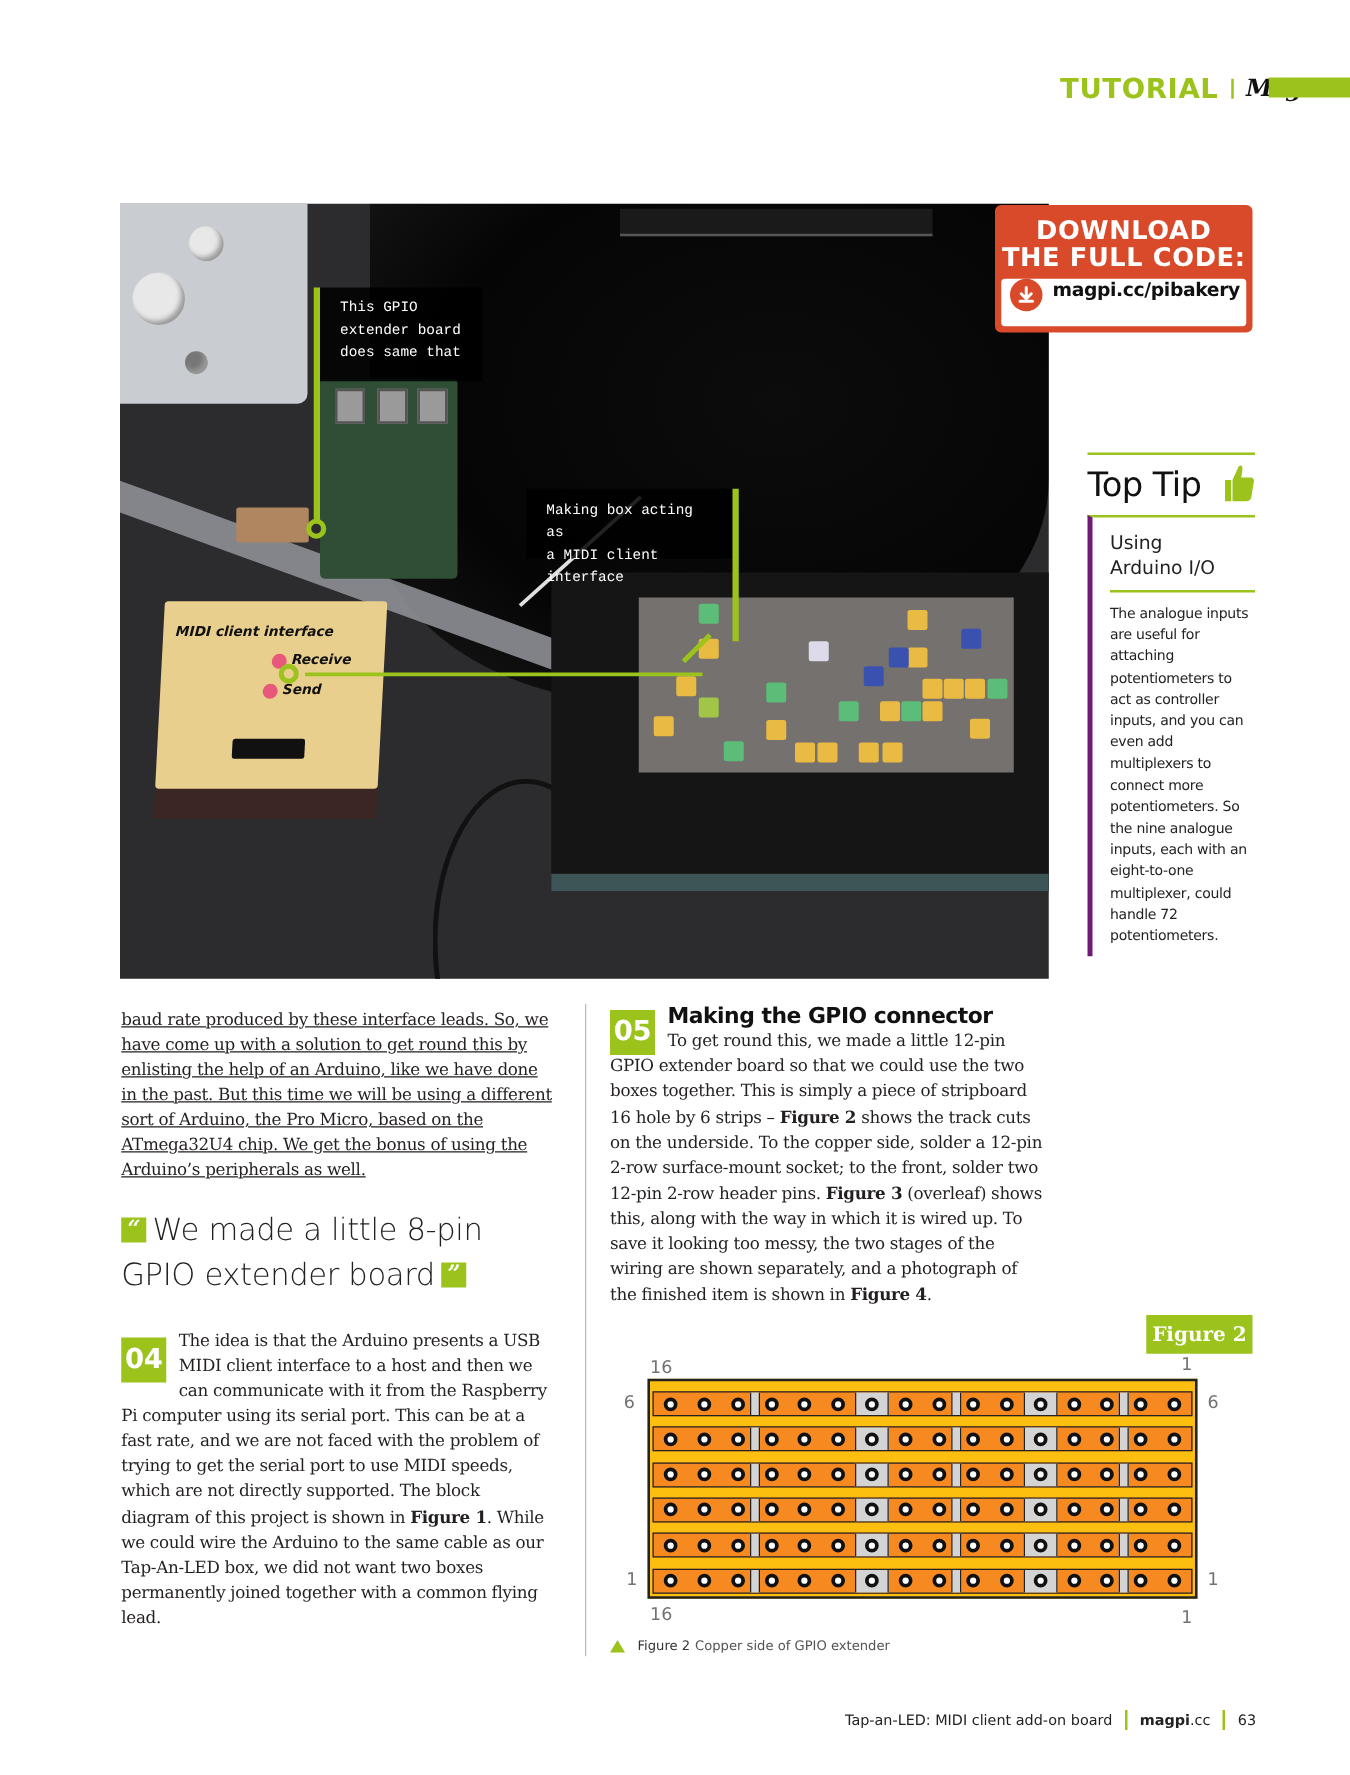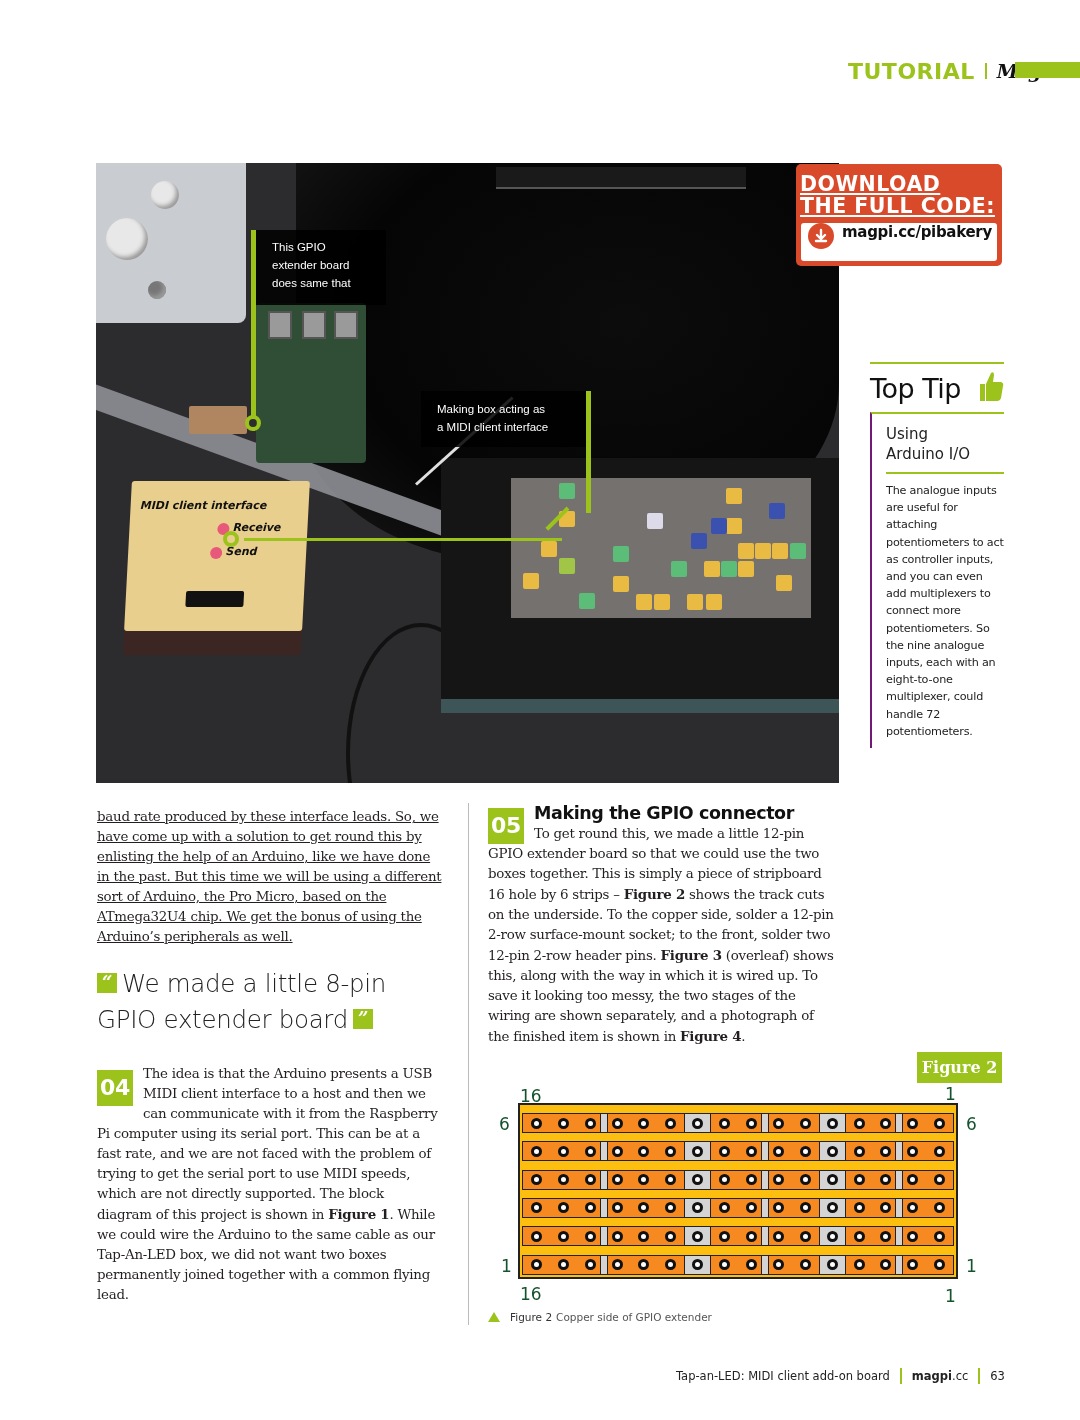--- a/index.html
+++ b/index.html
@@ -28,37 +28,37 @@
   .photo .midibox .led { position: absolute; width: 12px; height: 12px; border-radius: 50%; background: #e8587a; }
   .photo .midibox .ledlabel { position: absolute; font-family: "DejaVu Sans", sans-serif; font-weight: bold; font-style: italic; font-size: 11px; color: #111; }
   .photo .midibox .slot { position: absolute; left: 60px; top: 110px; width: 58px; height: 16px; background: #111; border-radius: 2px; }
   .photo .tablet { position: absolute; left: 345px; top: 295px; width: 400px; height: 255px; background: #151515; border-bottom: 14px solid #3d5556; }
   .photo .screen { position: absolute; left: 70px; top: 20px; width: 300px; height: 140px; background: #7a7674; opacity: 0.95; }
   .photo .cell { position: absolute; width: 16px; height: 16px; border-radius: 2px; }
   .photo .stylus { position: absolute; left: 320px; top: 320px; width: 130px; height: 3px; background: #e0e0e0; transform: rotate(-42deg); transform-origin: left; }
   .photo .cable { position: absolute; border: 4px solid #111; border-radius: 50%; }
 
   
-  .callout { position: absolute; background: rgba(0,0,0,0.85); color: #fff; font-family: Liberation Sans, sans-serif; font-size: 11.5px; line-height: 18px; padding: 8px 14px 22px 16px; }
+  .callout { position: absolute; background: rgba(0,0,0,0.85); color: #fff; font-family: Liberation Mono, monospace; font-size: 11.5px; line-height: 18px; padding: 8px 14px 22px 16px; }
   .callout-line { position: absolute; background: #9bc31c; }
   .callout-ring { position: absolute; width: 16px; height: 16px; border: 4px solid #9bc31c; border-radius: 50%; }
 
   
   .download { position: absolute; left: 796px; top: 164px; width: 206px; height: 102px; background: #d94a2b; border-radius: 5px; padding: 4px; }
-  .download .title { font-family: "DejaVu Sans", sans-serif; font-weight: bold; font-size: 20.5px; line-height: 22px; color: #fff; letter-spacing: 0.5px; margin-top: 5px; text-decoration: underline; }
+  .download .title { font-family: "DejaVu Sans", sans-serif; font-weight: bold; font-size: 20.5px; line-height: 22px; color: #fff; text-align: center; letter-spacing: 0.5px; margin-top: 5px; }
   .download .link-box { position: absolute; left: 5px; right: 5px; bottom: 5px; height: 38px; background: #fff; border-radius: 3px; display: flex; padding-left: 7px; }
   .download .dl-icon { width: 26px; height: 26px; border-radius: 50%; background: #d94a2b; display: flex; align-items: center; justify-content: center; margin-right: 8px; }
   .download .link { font-family: "DejaVu Sans", sans-serif; font-weight: bold; font-size: 15px; color: #111; letter-spacing: -0.3px; }
 
   
   .toptip { position: absolute; left: 870px; top: 362px; width: 134px; }
   .toptip .topline { height: 2px; background: #9bc31c; }
   .toptip .title-row { display: flex; align-items: center; justify-content: space-between; height: 48px; }
   .toptip .title { font-family: "DejaVu Sans", sans-serif; font-size: 27px; color: #111; letter-spacing: -0.5px; }
-  .toptip .body { border-left: 2px solid #701a75; border-top: 2px solid #9bc31c; padding-left: 14px; }
+  .toptip .body { border-left: 4px solid #701a75; border-top: 2px solid #9bc31c; padding-left: 14px; }
   .toptip .subtitle { font-family: "DejaVu Sans", sans-serif; font-size: 15px; line-height: 20px; color: #222; padding: 10px 0 8px; border-bottom: 2px solid #9bc31c; }
   .toptip .text { font-family: "DejaVu Sans", sans-serif; font-size: 11.2px; line-height: 17.2px; color: #222; padding: 8px 0 8px; letter-spacing: -0.2px; }
 
   
   .col { position: absolute; font-size: 13.4px; line-height: 20px; color: #231f20; letter-spacing: -0.25px; }
   .col p { margin: 0; }
   .col1 { left: 97px; top: 807px; width: 345px; text-decoration: underline; }
   .col2 { left: 488px; top: 802px; width: 350px; }
   .col-divider { position: absolute; left: 468px; top: 803px; width: 1px; height: 522px; background: #bbb; }
 
@@ -66,21 +66,21 @@
   .qmark { display: inline-block; background: #9bc31c; color: #fff; font-family: "DejaVu Serif", serif; font-weight: bold; font-style: italic; font-size: 18px; line-height: 20px; width: 20px; height: 20px; text-align: center; vertical-align: 3px; margin: 0 5px 0 0; }
   .qmark.close { margin: 0 0 0 5px; }
   .step-num { float: left; width: 36px; height: 36px; background: #9bc31c; color: #fff; font-family: "DejaVu Sans", sans-serif; font-weight: bold; font-size: 22px; line-height: 36px; text-align: center; margin: 6px 10px 0 0; }
   .step-title { font-family: "DejaVu Sans", sans-serif; font-weight: bold; font-size: 17.5px; line-height: 22px; color: #111; letter-spacing: -0.4px; }
   .step-04 { position: absolute; left: 97px; top: 1064px; width: 345px; font-size: 13.4px; line-height: 20px; letter-spacing: -0.25px; }
   b { font-weight: bold; }
 
   
   .fig-badge { position: absolute; left: 917px; top: 1052px; width: 85px; height: 31px; background: #9bc31c; color: #fff; font-family: "DejaVu Serif", serif; font-weight: bold; font-size: 16px; line-height: 31px; text-align: center; }
   .figure { position: absolute; left: 488px; top: 1080px; width: 500px; height: 230px; font-family: "DejaVu Sans", sans-serif; }
-  .figure .lbl { position: absolute; font-size: 17px; color: #14532d; }
+  .figure .lbl { position: absolute; font-size: 14px; color: #737373; }
   .board { position: absolute; left: 30px; top: 23px; width: 440px; height: 176px; background: #fdbf0f; border: 2px solid #222; }
   .strip { position: absolute; left: 2px; right: 2px; height: 20px; background: #f6891f; border: 1.5px solid #222; display: flex; align-items: center; }
   .hole { position: relative; width: 27.2px; height: 100%; display: flex; align-items: center; justify-content: center; }
   .hole .dot { width: 11px; height: 11px; border-radius: 50%; background: #fff; border: 3px solid #111; }
   .hole.gray { background: #d4d4d4; border-left: 1.5px solid #222; border-right: 1.5px solid #222; }
   .cut { width: 8px; height: 100%; background: #d4d4d4; border-left: 1.5px solid #222; border-right: 1.5px solid #222; margin: 0 -4px; z-index: 1; }
   .caption { position: absolute; left: 488px; top: 1311px; font-family: "DejaVu Sans", sans-serif; font-size: 10.5px; color: #555; display: flex; align-items: center; }
   .caption .tri { width: 0; height: 0; border-left: 6px solid transparent; border-right: 6px solid transparent; border-bottom: 10px solid #9bc31c; margin-right: 10px; }
   .caption b { font-weight: normal; color: #333; margin-right: 4px; }
 

